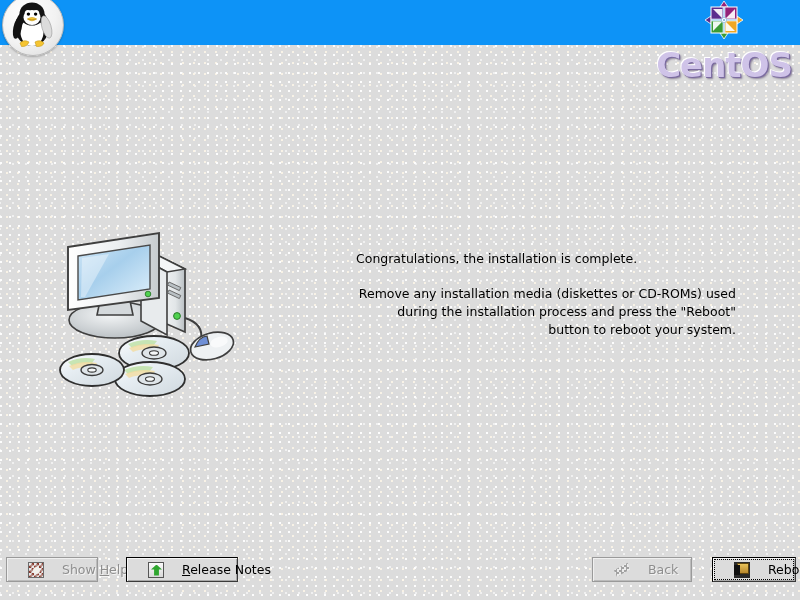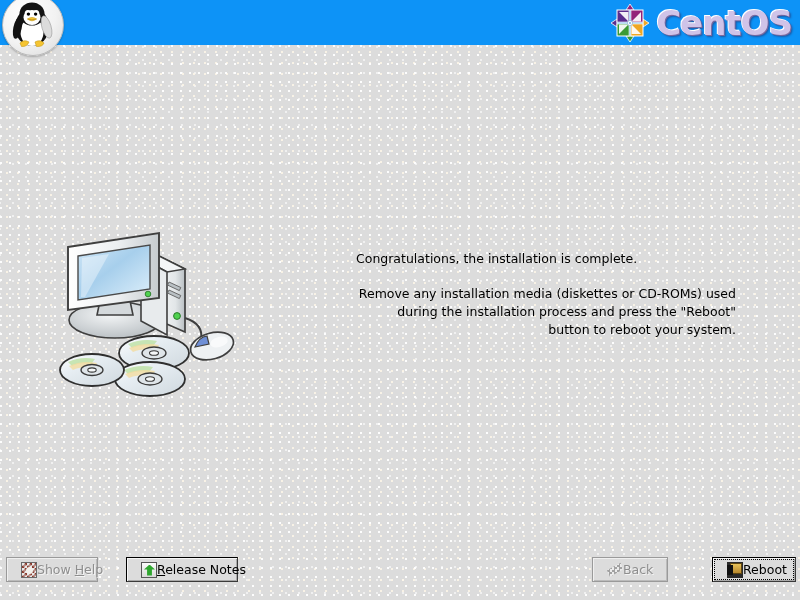--- a/index.html
+++ b/index.html
@@ -39,20 +39,21 @@
     overflow: visible;
   }
   .header-logo {
     position: absolute;
     right: 8px;
     top: 0px;
     height: 45px;
     display: flex;
     align-items: center;
     gap: 6px;
+    flex-direction: column;
   }
   .centos-mark {
     position: relative;
     width: 40px;
     height: 40px;
   }
   .centos-wordmark {
     font-family: "DejaVu Sans", "Liberation Sans", sans-serif;
     font-size: 34px;
     font-weight: bold;
@@ -121,38 +122,38 @@
     top: 12px;
     height: 25px;
     box-sizing: border-box;
     background: #dcdcdc;
     border: 1px solid #000000;
     border-right-color: #3a3a3a;
     border-bottom-color: #3a3a3a;
     box-shadow: inset 1px 1px 0 #f6f6f6, inset -1px -1px 0 #a8a8a8;
     display: flex;
     align-items: center;
-    gap: 0;
-    padding: 0 14px;
+    gap: 18px;
+    padding: 0 21px;
     font-size: 12.5px;
     color: #000;
     cursor: default;
     white-space: nowrap;
   }
   .btn.disabled {
     color: #8e8e8e;
     border-color: #9a9a9a;
     box-shadow: inset 1px 1px 0 #f0f0f0, inset -1px -1px 0 #bbbbbb;
   }
   .btn.disabled .btn-label { color: #8e8e8e; text-shadow: 1px 1px 0 #f4f4f4; }
   .btn.focused { outline: 1px dotted #000; outline-offset: -3px; }
 
   .btn-show-help { left: 6px;   width: 92px; }
   .btn-release   { left: 126px; width: 112px; }
-  .btn-back      { left: 592px; width: 76px; }
+  .btn-back      { left: 592px; width: 100px; }
   .btn-reboot    { left: 712px; width: 84px; }
 
   .btn-icon { width: 16px; height: 16px; flex: 0 0 16px; position: relative; }
 
   .btn-label u { text-decoration: underline; }
 
   
   .ico-checker {
     background-image:
       linear-gradient(45deg, #8a3b2e 25%, transparent 25%, transparent 75%, #8a3b2e 75%),

